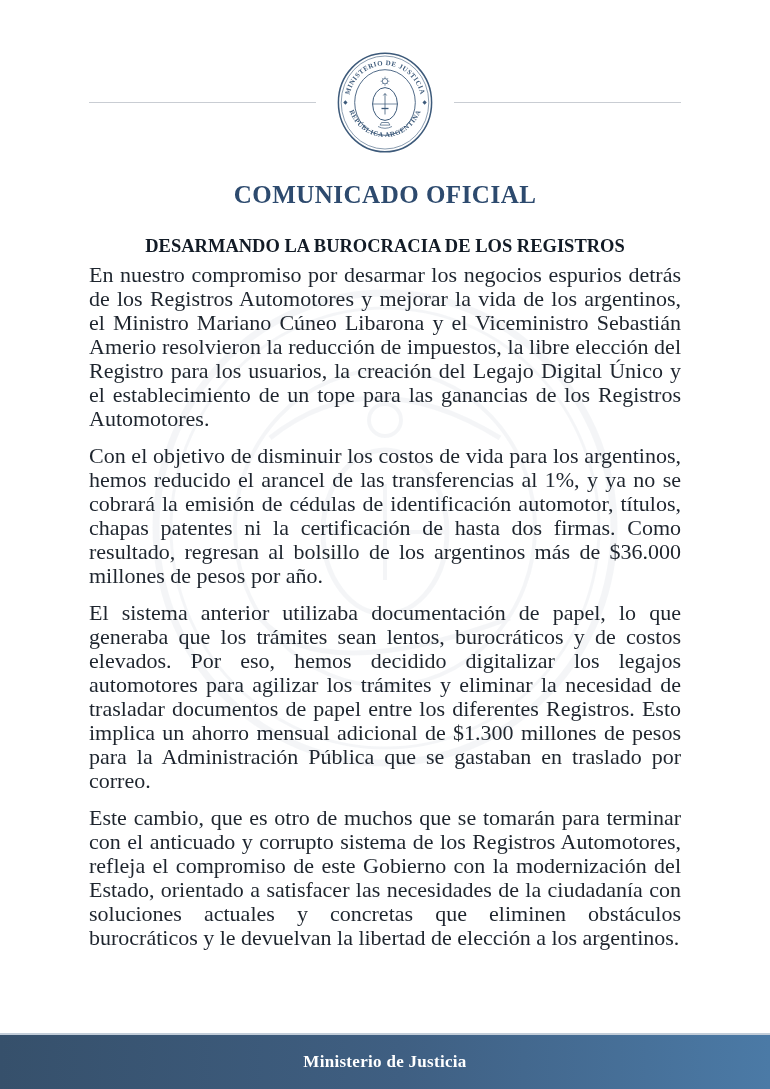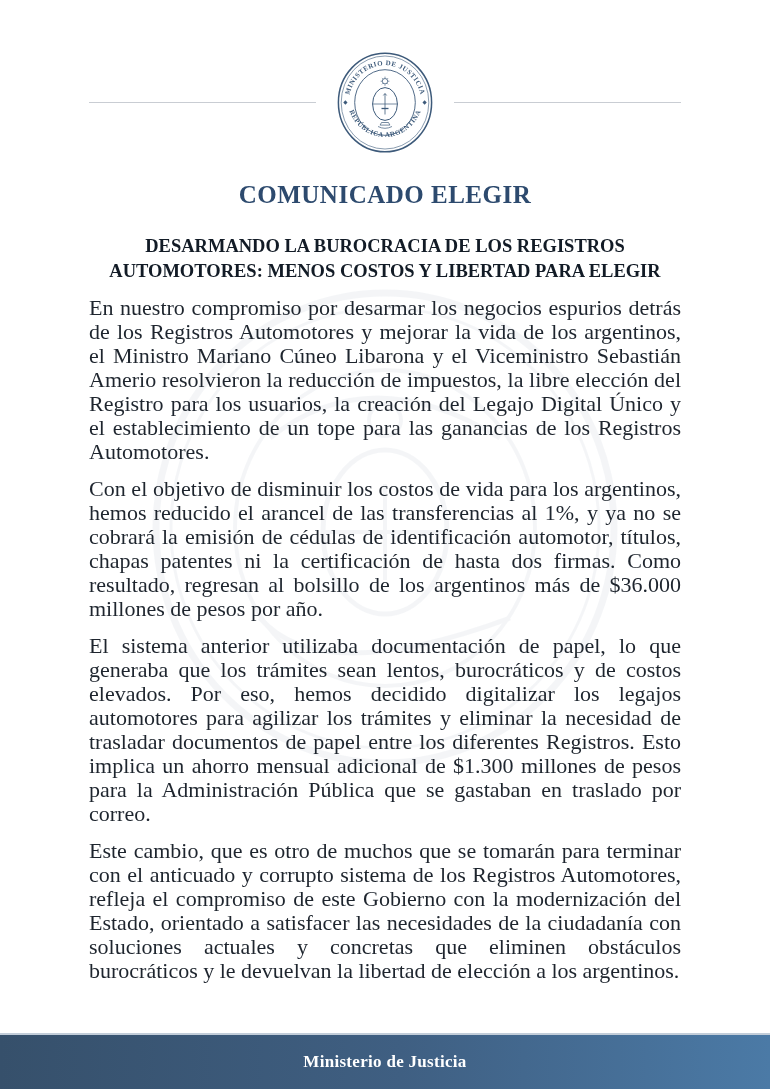--- a/index.html
+++ b/index.html
@@ -19,21 +19,21 @@
   }
   .rule{flex:1;height:1px;background:#c9cdd3;}
   .seal{flex:0 0 auto;}
   
   .title{
     margin:28px 0 0;text-align:center;
     font-size:25px;font-weight:bold;color:#2d4a6e;
     letter-spacing:0.5px;
   }
   .subtitle{
-    margin:25px 0 12px;text-align:center;
+    margin:25px 0 4px;text-align:center;
     font-size:18.5px;line-height:25px;font-weight:bold;color:#121b26;
   }
   
   .body-text p{
     font-size:22px;line-height:24px;color:#1e252e;
     text-align:justify;text-justify:inter-word;
     margin:0 0 13px 0;
   }
   
   .watermark{
@@ -108,25 +108,24 @@
           <line x1="48" y1="41.5" x2="48" y2="62.5" stroke-width="0.8"></line>
           <path d="M46.3,43.5 q1.7,-3.4 3.4,0" stroke-width="0.7"></path>
           <line x1="44.5" y1="56.5" x2="51.5" y2="56.5" stroke-width="1.3"></line>
           <path d="M44.5,70.5 l7,0 l1.4,2.6 l-9.8,0 z" stroke-width="0.7"></path>
           <path d="M41,74.5 q7,3.6 14,0" stroke-width="0.7"></path>
         </g>
       </svg>
       <div class="rule"></div>
     </div>
 
-    <h1 class="title">COMUNICADO ELEGIR</h1>
+    <h1 class="title">COMUNICADO OFICIAL</h1>
 
     <h2 class="subtitle">
       <span>DESARMANDO LA BUROCRACIA DE LOS REGISTROS</span><br>
-      <span>AUTOMOTORES: MENOS COSTOS Y LIBERTAD PARA ELEGIR</span>
     </h2>
 
     <div class="body-text">
       <p>En nuestro compromiso por desarmar los negocios espurios detrás de los Registros Automotores y mejorar la vida de los argentinos, el Ministro Mariano Cúneo Libarona y el Viceministro Sebastián Amerio resolvieron la reducción de impuestos, la libre elección del Registro para los usuarios, la creación del Legajo Digital Único y el establecimiento de un tope para las ganancias de los Registros Automotores.</p>
       <p>Con el objetivo de disminuir los costos de vida para los argentinos, hemos reducido el arancel de las transferencias al 1%, y ya no se cobrará la emisión de cédulas de identificación automotor, títulos, chapas patentes ni la certificación de hasta dos firmas. Como resultado, regresan al bolsillo de los argentinos más de $36.000 millones de pesos por año.</p>
       <p>El sistema anterior utilizaba documentación de papel, lo que generaba que los trámites sean lentos, burocráticos y de costos elevados. Por eso, hemos decidido digitalizar los legajos automotores para agilizar los trámites y eliminar la necesidad de trasladar documentos de papel entre los diferentes Registros. Esto implica un ahorro mensual adicional de $1.300 millones de pesos para la Administración Pública que se gastaban en traslado por correo.</p>
       <p>Este cambio, que es otro de muchos que se tomarán para terminar con el anticuado y corrupto sistema de los Registros Automotores, refleja el compromiso de este Gobierno con la modernización del Estado, orientado a satisfacer las necesidades de la ciudadanía con soluciones actuales y concretas que eliminen obstáculos burocráticos y le devuelvan la libertad de elección a los argentinos.</p>
     </div>
   </div>
 

